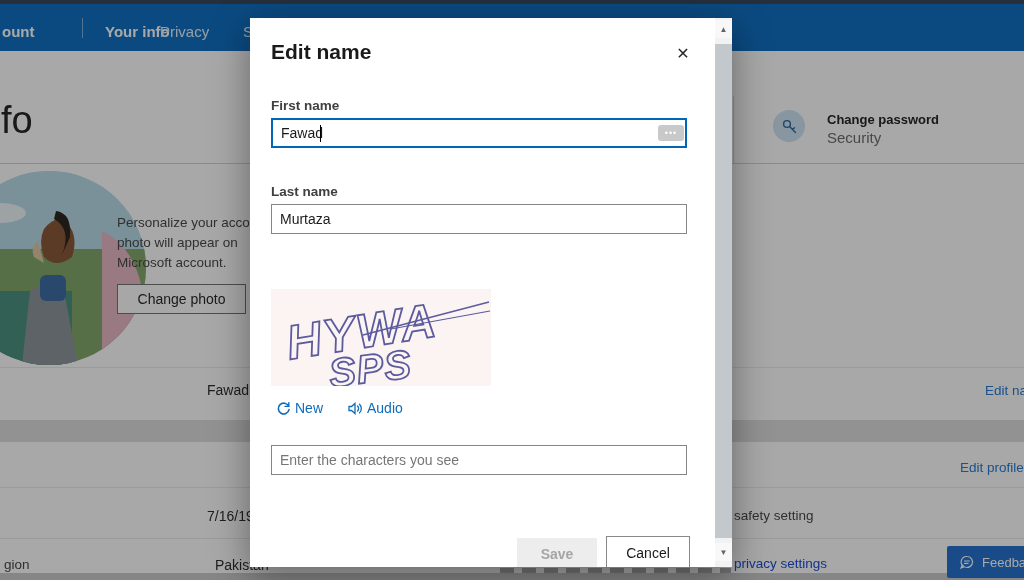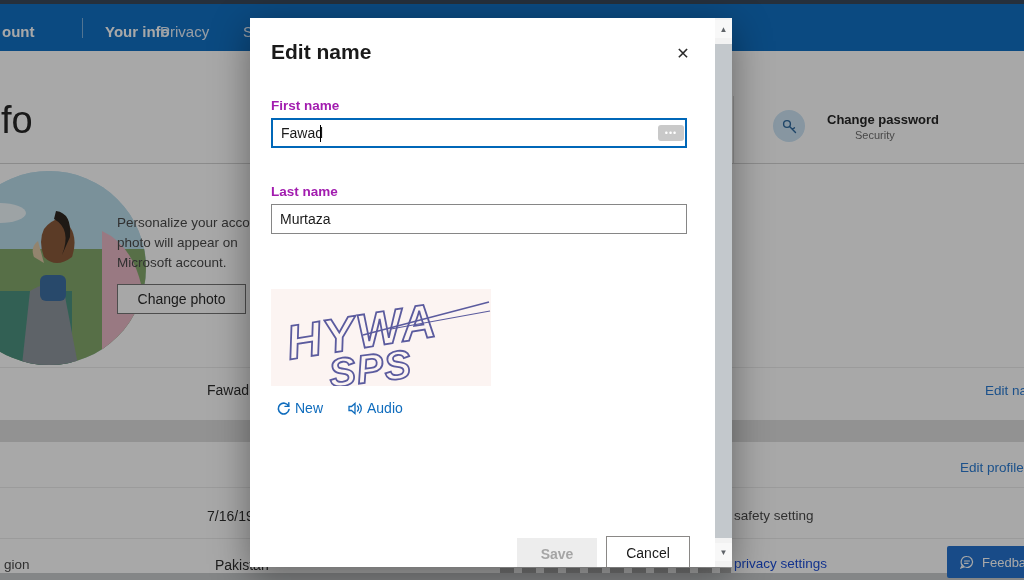--- a/index.html
+++ b/index.html
@@ -19,21 +19,21 @@
   #nav-privacy { left:160px; }
   #nav-se { left:243px; }
 
   #page-title { left:1px; top:99px; font-size:38px; font-weight:400; color:#262626; }
   #hr1 { left:0; top:163px; width:1024px; height:1px; background:#d4d4d4; }
   #aside-divider { left:733px; top:96px; width:1px; height:67px; background:#d9d9d9; }
 
   #pw-tile-icon { left:773px; top:110px; width:32px; height:32px; border-radius:50%;
                   background:#cde4f5; display:flex; align-items:center; justify-content:center; }
   #pw-title { left:827px; top:112px; font-size:13px; font-weight:600; color:#262626; }
-  #pw-sub { left:827px; top:129px; font-size:11px; color:#6e6e6e;margin-left:28px; }
+  #pw-sub { left:827px; top:129px; font-size:15px; color:#6e6e6e; }
 
   #avatar { left:-48px; top:171px; width:194px; height:194px; border-radius:50%;
             overflow:hidden; background:#bfe0ee; }
   .pers-line { position:absolute; left:117px; font-size:13.5px; color:#4a4a4a; white-space:nowrap; }
   #change-photo { left:117px; top:284px; width:129px; height:30px; background:#fdfdfd;
                   border:1px solid #767676; font-size:14px; color:#2b2b2b;
                   display:flex; align-items:center; justify-content:center; }
 
   .row-divider { position:absolute; left:0; width:1024px; height:1px; background:#ececec; }
   #full-name-value { left:207px; top:382px; font-size:14px; color:#2f2f2f; }
@@ -57,21 +57,21 @@
   
   #overlay { position:absolute; inset:0; background:rgba(0,0,0,0.34); z-index:5; }
 
   
   #modal { position:absolute; left:250px; top:18px; width:482px; height:549px;
            background:#ffffff; z-index:10; box-shadow:0 10px 36px rgba(0,0,0,.40);
            overflow:hidden; }
   #modal-title { left:21px; top:22px; font-size:21px; font-weight:600; color:#1a1a1a; }
   #modal-close { left:422px; top:24px; width:22px; height:22px; display:flex;
                  align-items:center; justify-content:center; cursor:pointer; }
-  .field-label { position:absolute; left:21px; font-size:13.5px; font-weight:600; color:#a21caf; }
+  .field-label { position:absolute; left:21px; font-size:13.5px; font-weight:600; color:#404040; }
   .txt-input { position:absolute; left:21px; width:416px; height:30px; font-size:14px;
                color:#1b1b1b; padding:0 34px 0 8px; background:#fff;
                font-family:"Liberation Sans", sans-serif; }
   #fn-input { top:100px; border:2px solid #0067b8; }
   #fn-caret { left:70px; top:107px; width:1px; height:17px; background:#000; }
   #ime-chip { left:408px; top:107px; width:26px; height:16px; background:#c9c9c9;
               border-radius:3px; color:#ffffff; font-size:9px; letter-spacing:1px;
               display:flex; align-items:center; justify-content:center; }
   #ln-input { top:186px; border:1px solid #868686; }
   #captcha-box { left:21px; top:271px; width:220px; height:97px; background:#fcf4f2; }
@@ -217,20 +217,21 @@
       <span style="display:flex;">
         <svg width="16" height="15" viewBox="0 0 16 15" fill="none" stroke="#0f6cbd" stroke-width="1.3" stroke-linecap="round">
           <path d="M2 5.5 h2.5 L8 2.5 v10 L4.5 9.5 H2 Z"></path>
           <path d="M10.5 5 a3.4 3.4 0 0 1 0 5"></path>
           <path d="M12.5 3.2 a6 6 0 0 1 0 8.6"></path>
         </svg>
       </span>
       <span>Audio</span>
     </div>
 
+    <input id="cap-input" class="txt-input" type="text" placeholder="Enter the characters you see" style="">
 
     <button id="save-btn" class="abs" disabled="">Save</button>
     <button id="cancel-btn" class="abs">Cancel</button>
 
     <div id="m-scrollbar">
       <div id="sb-up">▲</div>
       <div id="sb-thumb"></div>
       <div id="sb-down">▼</div>
     </div>
   </div>

